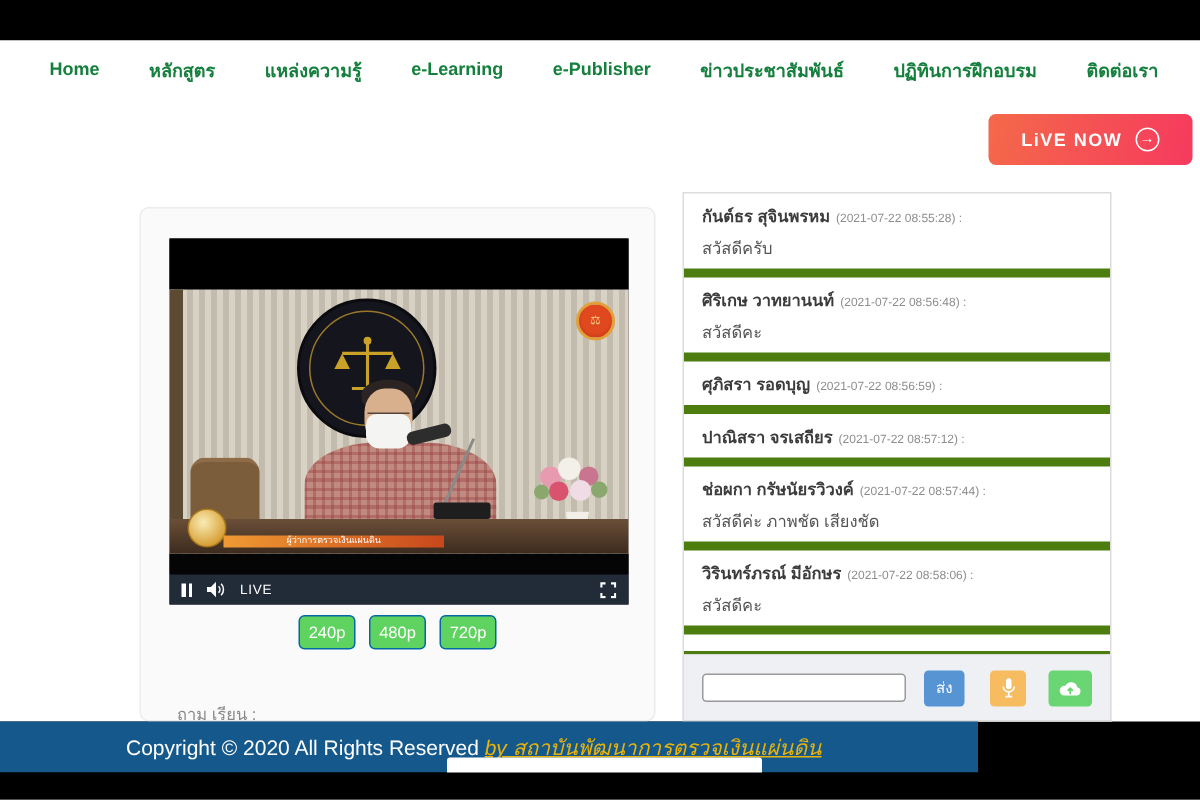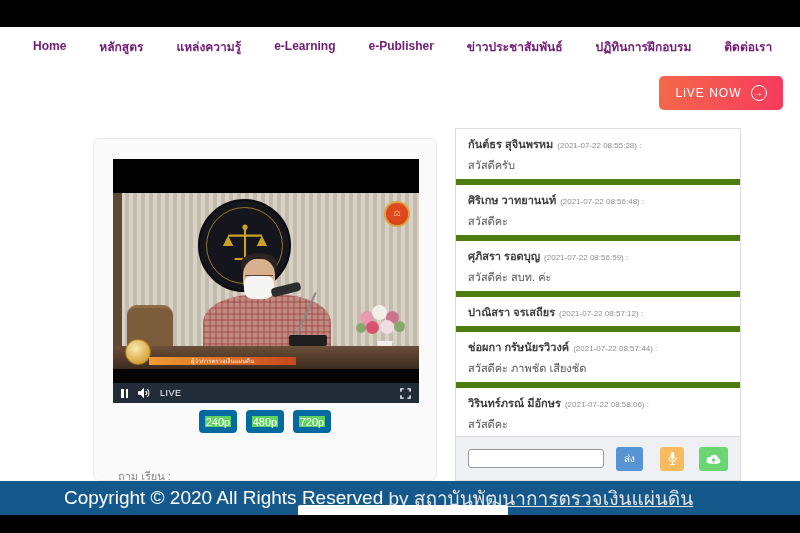--- a/index.html
+++ b/index.html
@@ -4,27 +4,27 @@
 <style>
   * { margin:0; padding:0; box-sizing:border-box; }
   body { background:#000; font-family:"Liberation Sans","DejaVu Sans",sans-serif; }
   .page { position:relative; width:800px; height:533px; background:#000; overflow:hidden; }
 
   .white-bg { position:absolute; left:0; top:27px; width:800px; height:454px; background:#ffffff; }
 
   
   .navbar { position:absolute; left:0; top:27px; width:800px; height:38px; background:#fff;
             display:flex; align-items:center; padding-left:33px; gap:33px; }
-  .nav-item { font-size:12px; font-weight:bold; color:#701a75; text-decoration:none; white-space:nowrap; cursor:pointer; }
-
-  
-  .live-now { position:absolute; left:659px; top:76px; width:124px; height:34px;
+  .nav-item { font-size:12px; font-weight:bold; color:#15803d; text-decoration:none; white-space:nowrap; cursor:pointer; }
+
+  
+  .live-now { position:absolute; left:659px; top:76px; width:136px; height:34px;
               background:linear-gradient(100deg,#f4694a 0%,#f63a5e 100%);
               border:none; border-radius:5px; display:flex; align-items:center; justify-content:center;
-              gap:9px; color:#fff; font-weight:normal; font-size:12px; letter-spacing:1px; cursor:pointer; }
+              gap:9px; color:#fff; font-weight:bold; font-size:12px; letter-spacing:1px; cursor:pointer; }
   .arrow-circle { width:16px; height:16px; border:1.6px solid #fff; border-radius:50%;
                   display:flex; align-items:center; justify-content:center; font-size:10px; line-height:1; }
 
   
   .video-card { position:absolute; left:93px; top:138px; width:344px; height:343px;
                 background:#fafafa; border:1px solid #ececec; border-radius:6px; }
   .video { position:absolute; left:19px; top:20px; width:306px; height:244px; background:#000; }
   .vid-topbar { height:34px; background:#000; }
   .scene { position:relative; height:176px; overflow:hidden;
            background:repeating-linear-gradient(90deg,#d8d2c5 0px,#d8d2c5 4px,#c3bcae 4px,#c3bcae 8px); }
@@ -75,21 +75,21 @@
   .banner-main span { font-size:9px; font-weight:bold; color:#2a3a7c; padding-left:18px; white-space:nowrap; }
   .banner-sub { position:absolute; left:36px; top:164px; width:147px; height:8px;
                 background:linear-gradient(90deg,#ef9a33,#c8481c); display:flex; align-items:center; justify-content:center; }
   .banner-sub span { font-size:6px; color:#fff; white-space:nowrap; line-height:1; }
   .banner-coin { position:absolute; left:12px; top:146px; width:26px; height:26px; border-radius:50%;
                  background:radial-gradient(circle at 40% 35%, #f9ecb4, #d8a33c 70%, #b07d1e);
                  border:1px solid #a9791c; }
 
   
   .quality-row { position:absolute; left:0; top:271px; width:100%; display:flex; justify-content:center; gap:9px; }
-  .quality-btn { width:38px; height:23px; background:#5fd35f; border:6px solid #0369a1; border-radius:4px;
+  .quality-btn { width:38px; height:23px; background:#5fd35f; border:1px solid #0369a1; border-radius:4px;
                  color:#fff; font-size:11px; display:flex; align-items:center; justify-content:center; cursor:pointer; }
   .partial-label { position:absolute; left:24px; top:328px; font-size:11px; color:#8a8a8a; white-space:nowrap; }
 
   
   .chat-list { position:absolute; left:455px; top:128px; width:286px; height:309px;
                background:#fff; border:1px solid #dcdcdc; overflow:hidden; }
   .msg { padding:6px 12px 5px; border-bottom:6px solid #4d7c0f; }
   .msg-head { font-size:11px; font-weight:bold; color:#3c3c3c; }
   .msg-time { font-size:8px; color:#8d8d8d; font-weight:normal; margin-left:4px; }
   .msg-text { font-size:11px; color:#555; margin-top:3px; }
@@ -100,23 +100,23 @@
   .chat-input { width:136px; height:19px; border:1px solid #999; border-radius:3px; background:#fff;
                 font-size:10px; padding:0 4px; outline:none; }
   .btn { height:24px; border:none; border-radius:3px; color:#fff; display:flex; align-items:center;
          justify-content:center; cursor:pointer; }
   .send-btn { width:27px; margin-left:3px; background:#5694d4; font-size:10px;
               font-family:"Liberation Sans","DejaVu Sans",sans-serif; }
   .mic-btn { width:24px; margin-left:8px; background:#f7bb60; }
   .upload-btn { width:29px; margin-left:6px; background:#69d673; }
 
   
-  .footer { position:absolute; left:0; top:481px; width:800px; height:34px; background:#15598c;
-            display:flex; align-items:center; padding-left:64px; color:#fff; font-size:19px; }
-  .footer a { color:#e5e5e5; text-decoration:underline; cursor:pointer; }
+  .footer { position:absolute; left:0; top:481px; width:652px; height:34px; background:#15598c;
+            display:flex; align-items:center; padding-left:84px; color:#fff; font-size:14px; }
+  .footer a { color:#eab308; text-decoration:underline; cursor:pointer;font-style:italic; }
   .footer-popup { position:absolute; left:298px; top:505px; width:210px; height:11px;
                   background:#fff; border-radius:2px 2px 0 0; }
   .bottom-black { position:absolute; left:0; top:515px; width:800px; height:18px; background:#000; }
 </style>
 </head>
 <body>
 
 <div class="page">
   <div class="white-bg"></div>
 
@@ -226,21 +226,20 @@
     <div class="msg">
         <div class="msg-head"><span>กันต์ธร สุจินพรหม</span><span class="msg-time">(2021-07-22 08:55:28) :</span></div>
         <div class="msg-text">สวัสดีครับ</div>
       </div>
       <div class="msg">
         <div class="msg-head"><span>ศิริเกษ วาทยานนท์</span><span class="msg-time">(2021-07-22 08:56:48) :</span></div>
         <div class="msg-text">สวัสดีคะ</div>
       </div>
       <div class="msg">
         <div class="msg-head"><span>ศุภิสรา รอดบุญ</span><span class="msg-time">(2021-07-22 08:56:59) :</span></div>
-        <div class="msg-text">สวัสดีค่ะ สบท. ค่ะ</div>
       </div>
       <div class="msg">
         <div class="msg-head"><span>ปาณิสรา จรเสถียร</span><span class="msg-time">(2021-07-22 08:57:12) :</span></div>
       </div>
       <div class="msg">
         <div class="msg-head"><span>ช่อผกา กรัษนัยรวิวงค์</span><span class="msg-time">(2021-07-22 08:57:44) :</span></div>
         <div class="msg-text">สวัสดีค่ะ ภาพชัด เสียงชัด</div>
       </div>
       <div class="msg">
         <div class="msg-head"><span>วิรินทร์ภรณ์ มีอักษร</span><span class="msg-time">(2021-07-22 08:58:06) :</span></div>

